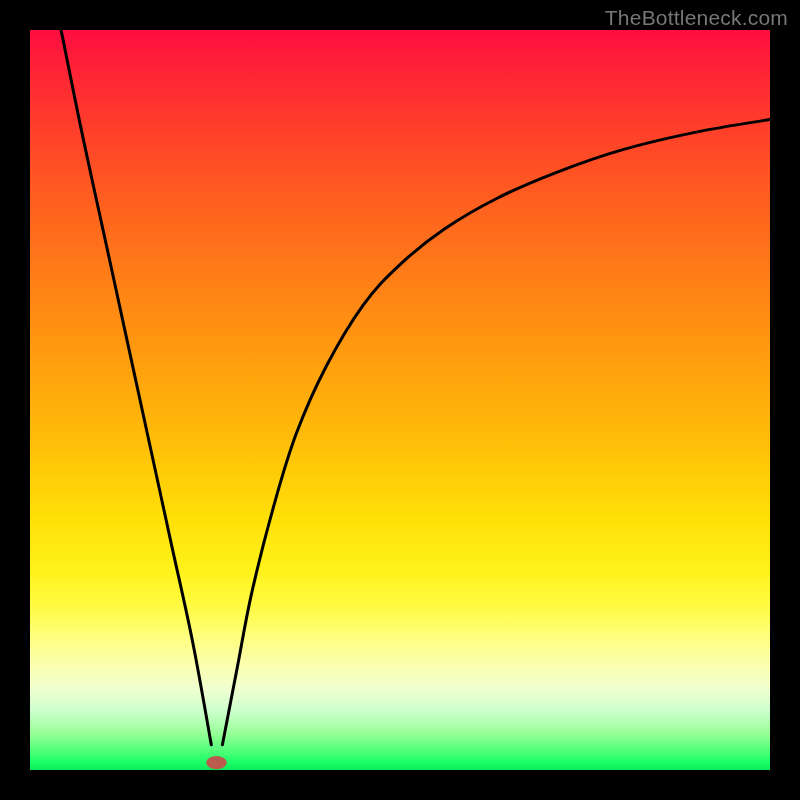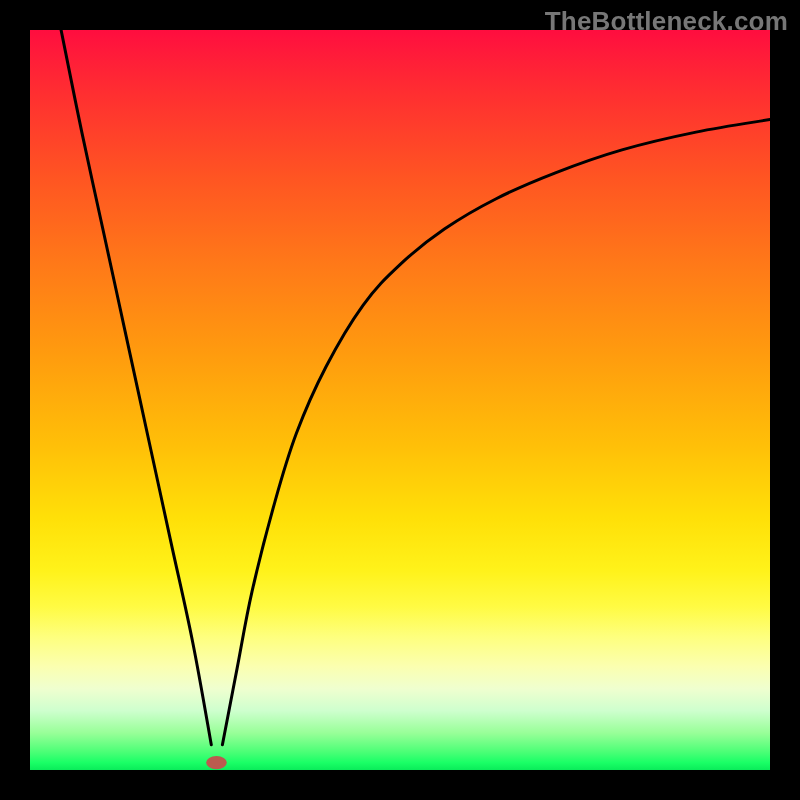--- a/index.html
+++ b/index.html
@@ -54,23 +54,23 @@
   }
   .curve-svg {
     position: absolute;
     inset: 0;
   }
   .watermark {
     position: absolute;
     top: 6px;
     right: 12px;
     color: #777;
-    font-size: 26px;
+    font-size: 21px;
     letter-spacing: 0.2px;
-    font-weight: 700;
+    font-weight: 400;
   }
 </style>
 </head>
 <body>
 
 <div class="frame">
 
   <div class="watermark">TheBottleneck.com</div>
 
   <div class="plot-area">

